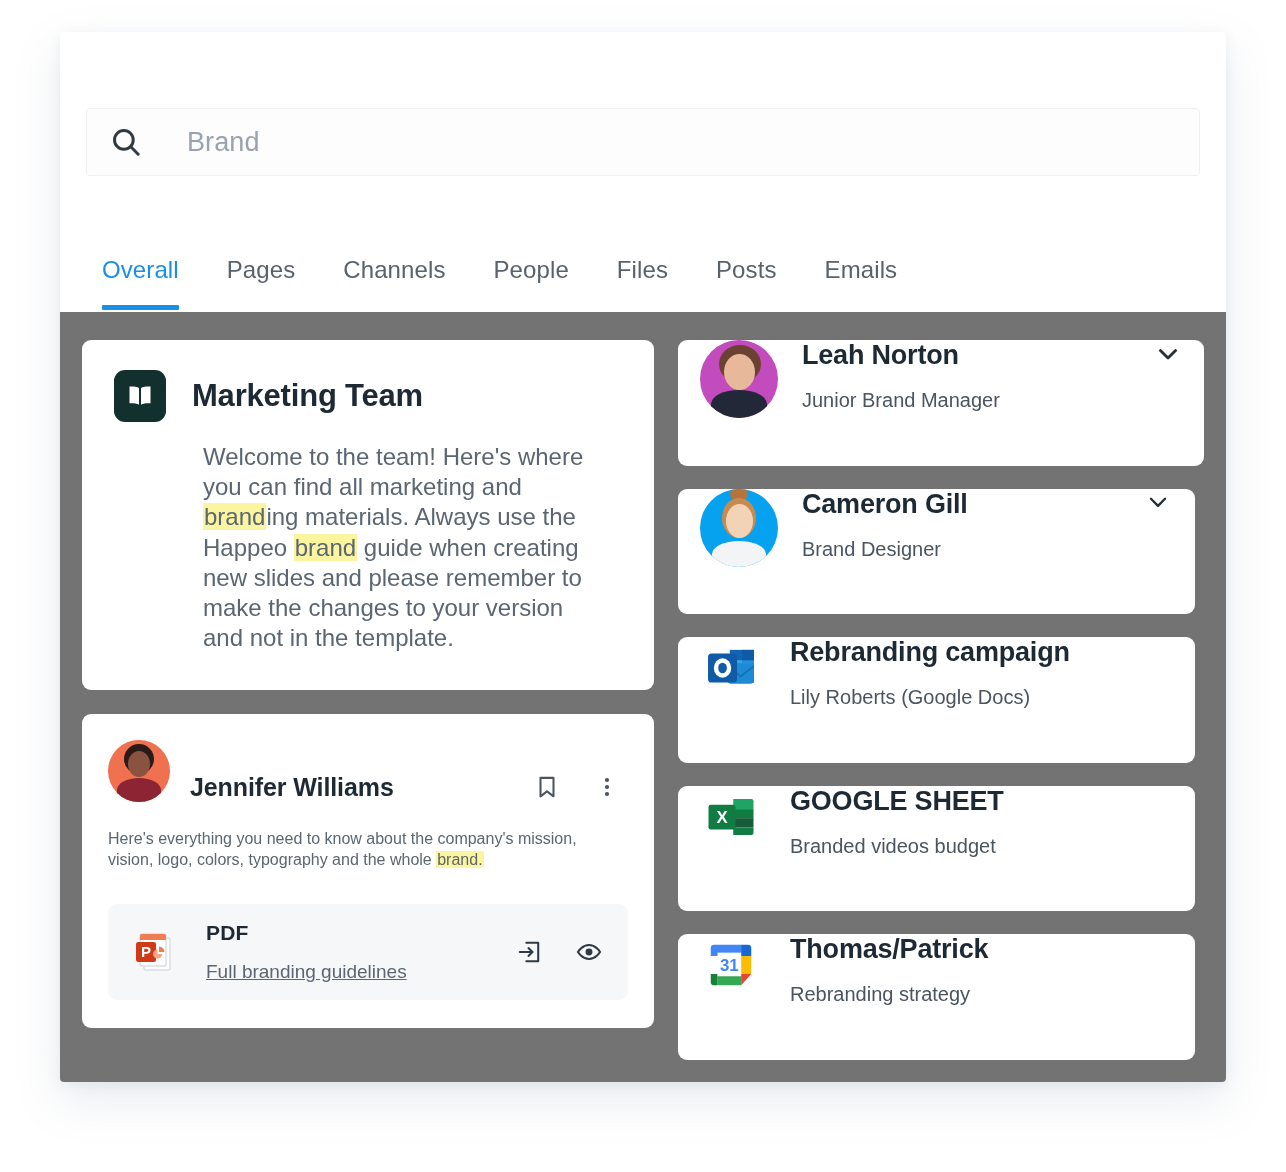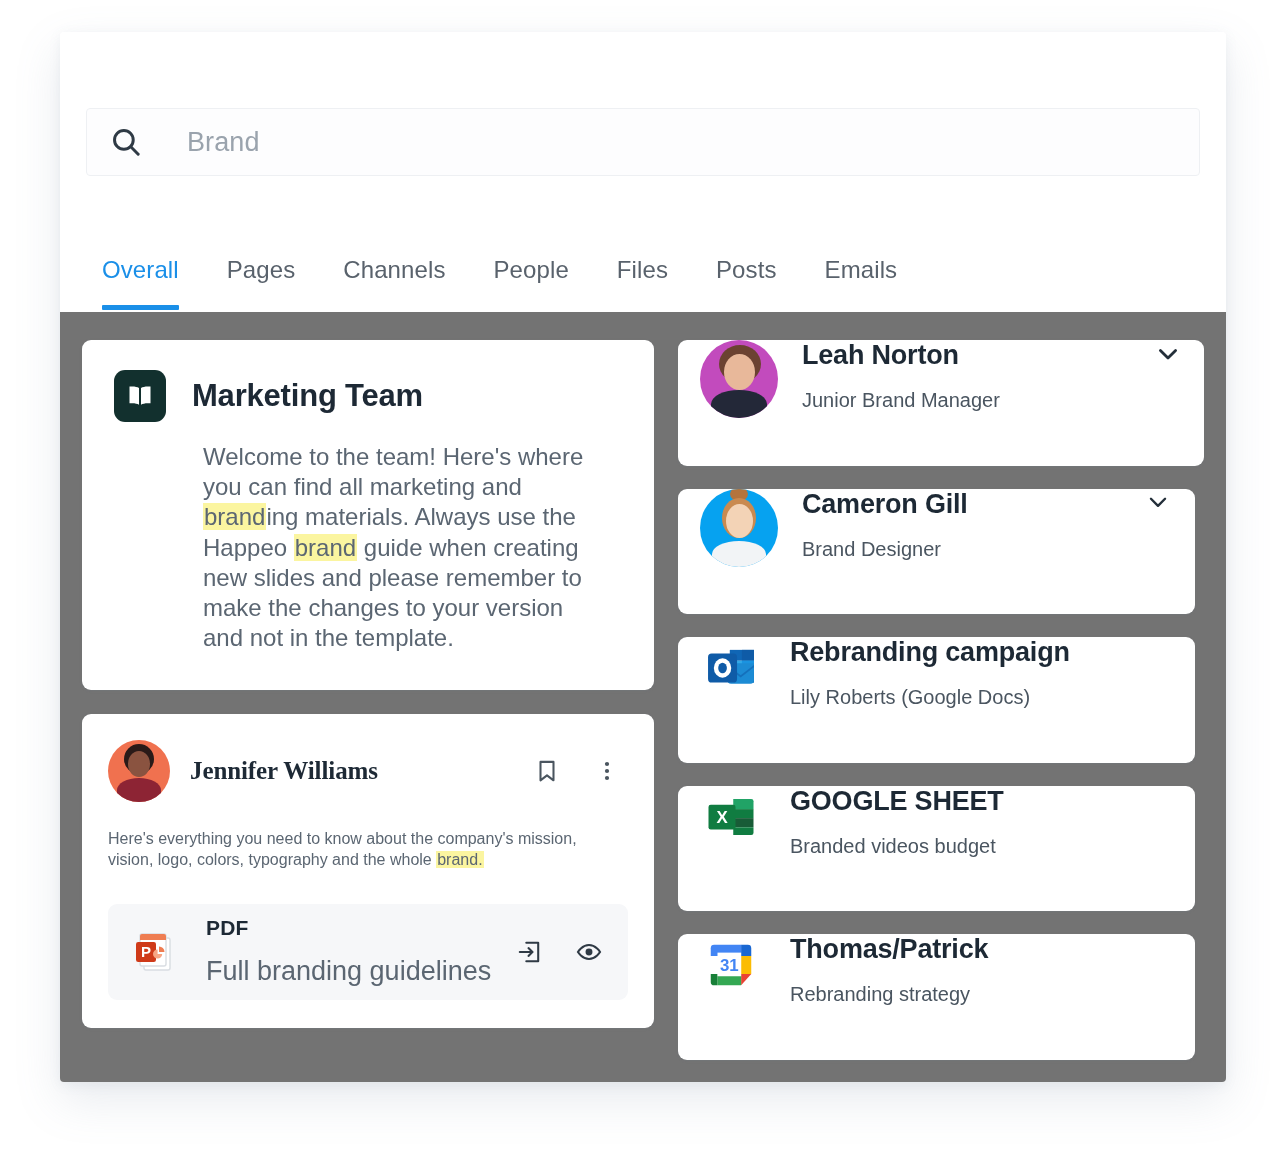--- a/index.html
+++ b/index.html
@@ -133,21 +133,21 @@
     margin-left: 89px;
     font-size: 24px;
     line-height: 1.26;
     color: #5b6672;
     max-width: 400px;
   }
   mark { background: #fbf5a0; color: inherit; padding: 0 1px; }
 
   
   .post-card { padding: 26px 26px 28px 26px; }
-  .post-head { display: flex; align-items: center; font-family: Liberation Serif, serif; }
+  .post-head { display: flex; align-items: flex-end; }
   .avatar {
     width: 62px; height: 62px; border-radius: 50%;
     flex: 0 0 auto; overflow: hidden; position: relative;
   }
   .post-author {
     margin-left: 20px;
     font-size: 25px;
     font-weight: bold;
     color: #1d2935;
     letter-spacing: -.1px;
@@ -166,21 +166,21 @@
     background: #f6f7f9;
     border-radius: 9px;
     height: 96px;
     display: flex;
     align-items: center;
     padding: 0 26px 0 22px;
   }
   .att-icon { width: 48px; height: 48px; flex: 0 0 auto; }
   .att-meta { margin-left: 28px; }
   .att-type { font-size: 21px; font-weight: bold; color: #1d2935; letter-spacing: .2px; }
-  .att-name { font-size: 27px; color: #5b6672; margin-top: 16px; }
+  .att-name { font-size: 19px; color: #5b6672; margin-top: 16px; text-decoration: underline; }
   .att-actions { margin-left: auto; display: flex; align-items: center; gap: 34px; }
 
   
   .row-card {
     display: flex;
     padding: 0 22px 0 22px;
     min-height: 0;
   }
   .row-card.person { height: 140px; }
   .row-card.doc    { height: 140px; }

